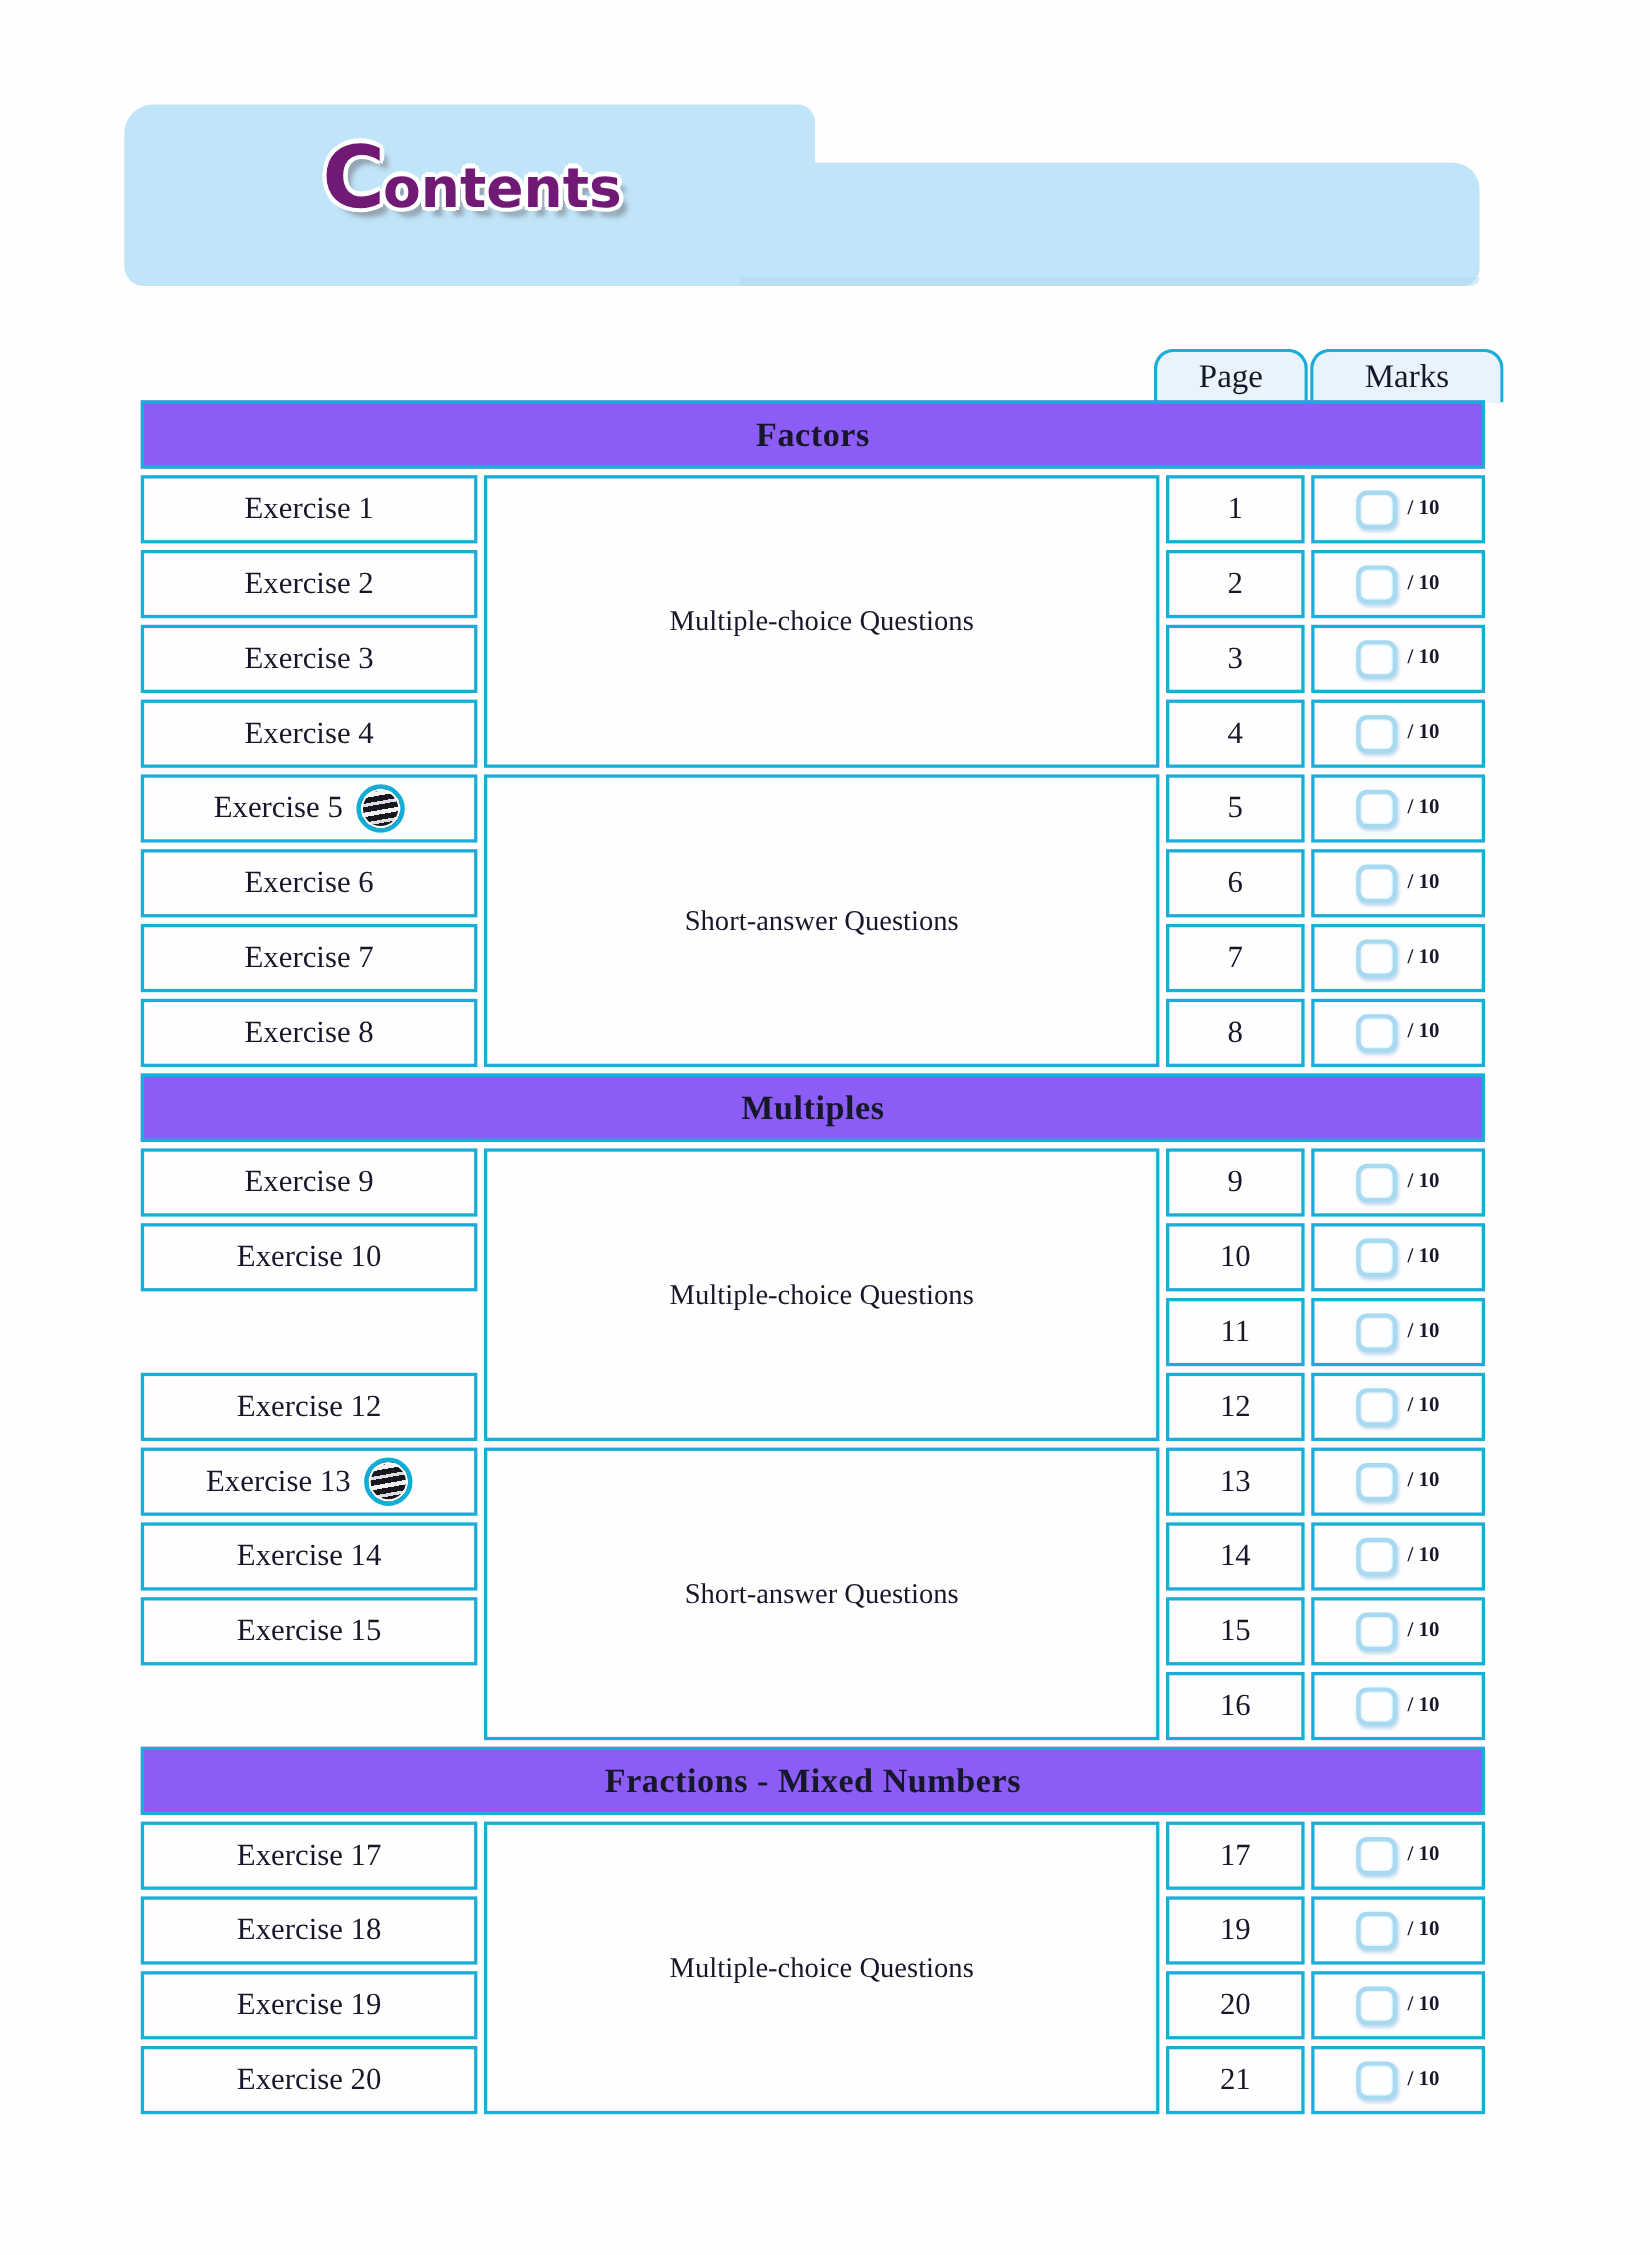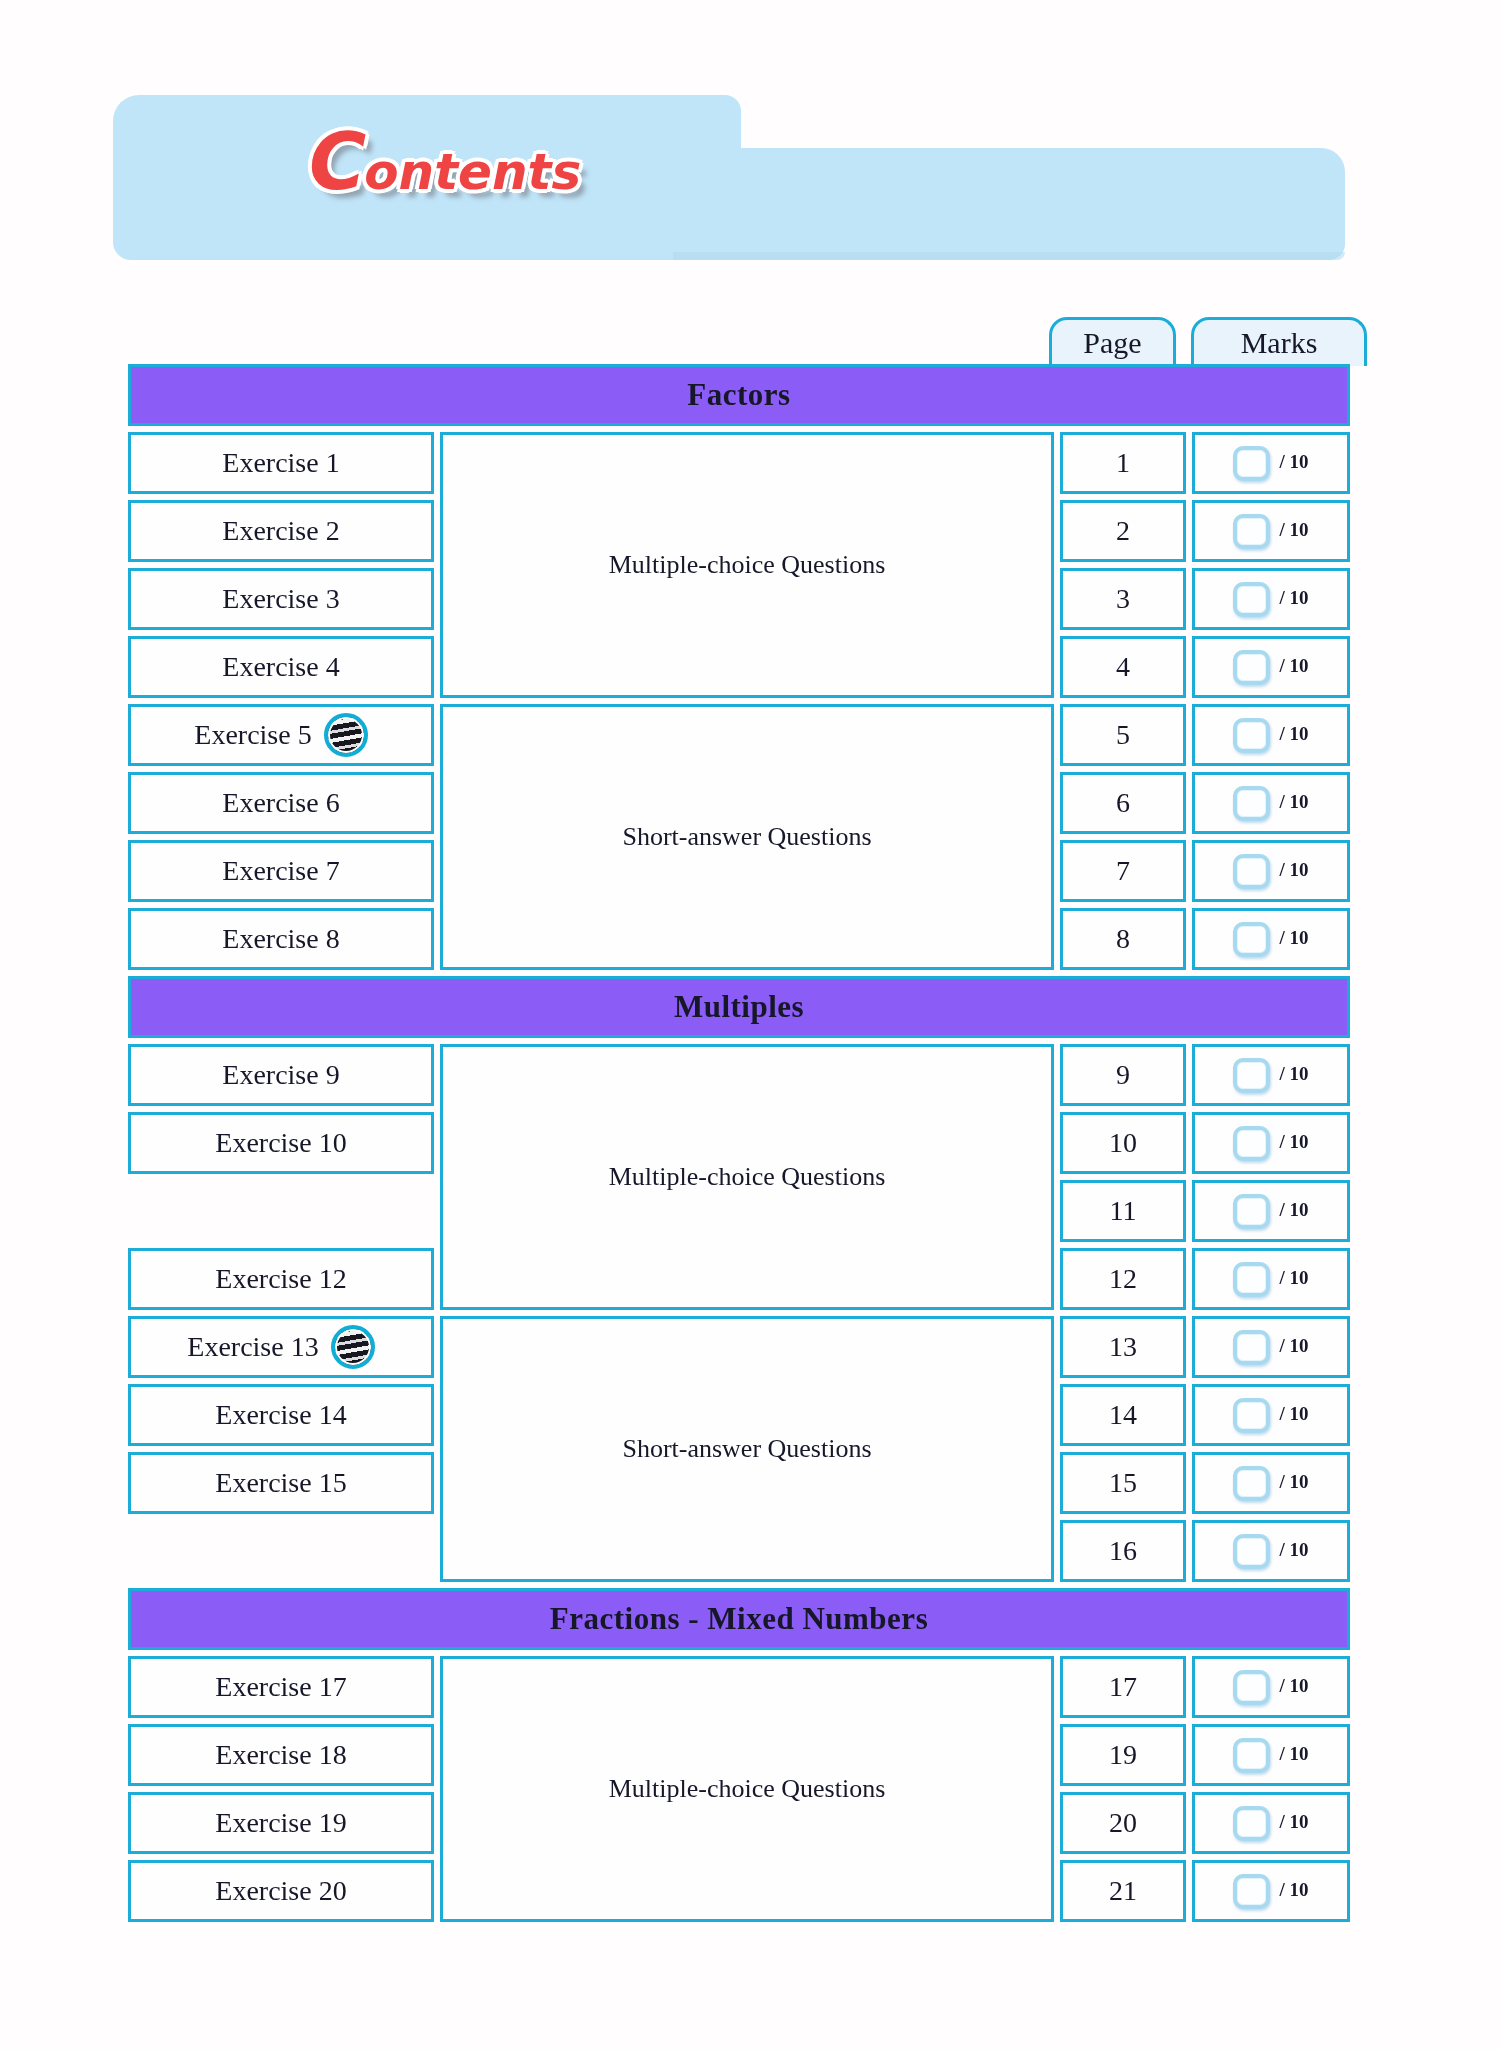--- a/index.html
+++ b/index.html
@@ -23,42 +23,42 @@
   .fh-right {
     position: absolute; left: 560px; top: 53px; width: 672px; height: 112px;
     background: #c0e5f8;
     border-radius: 0 24px 16px 0;
   }
   .fh-right:after{
     content:""; position:absolute; left:0; bottom:0; width:100%; height:8px;
     background:#aed8ef; opacity:.55; border-radius:0 0 16px 0;
   }
   .page-title {
-    position: absolute; left: 196px; top: 22px;
+    position: absolute; left: 180px; top: 22px;
     font-family: "DejaVu Sans", sans-serif;
-    font-style: italic; font-weight: bold;
-    color: #ef4444; white-space: nowrap;
+    font-weight: bold;
+    color: #701a75; white-space: nowrap;
     text-shadow:
       -3px -3px 0 #fff, 3px -3px 0 #fff, -3px 3px 0 #fff, 3px 3px 0 #fff,
       -4px 0 0 #fff, 4px 0 0 #fff, 0 -4px 0 #fff, 0 4px 0 #fff,
       7px 8px 5px rgba(110,110,120,0.55);
   }
   .page-title .big-c  { font-size: 78px; letter-spacing: -2px; }
   .page-title .rest   { font-size: 50px; letter-spacing: 0; }
 
   
   .col-tab {
     position: absolute; top: 317px; height: 49px;
     background: #e8f3fb;
     border: 3px solid #1badd8; border-bottom: none;
     border-radius: 18px 18px 0 0;
     display: flex; align-items: center; justify-content: center;
     font-size: 30px; color: #17172a;
   }
-  .tab-page  { left: 1049px; width: 127px; }
+  .tab-page  { left: 1049px; width: 140px; }
   .tab-marks { left: 1191px; width: 176px; }
 
   
   .toc {
     position: absolute; left: 128px; top: 364px; width: 1228px;
     display: grid;
     grid-template-columns: 306px 614px 126px 158px;
     grid-auto-rows: 62px;
     column-gap: 6px; row-gap: 6px;
   }

